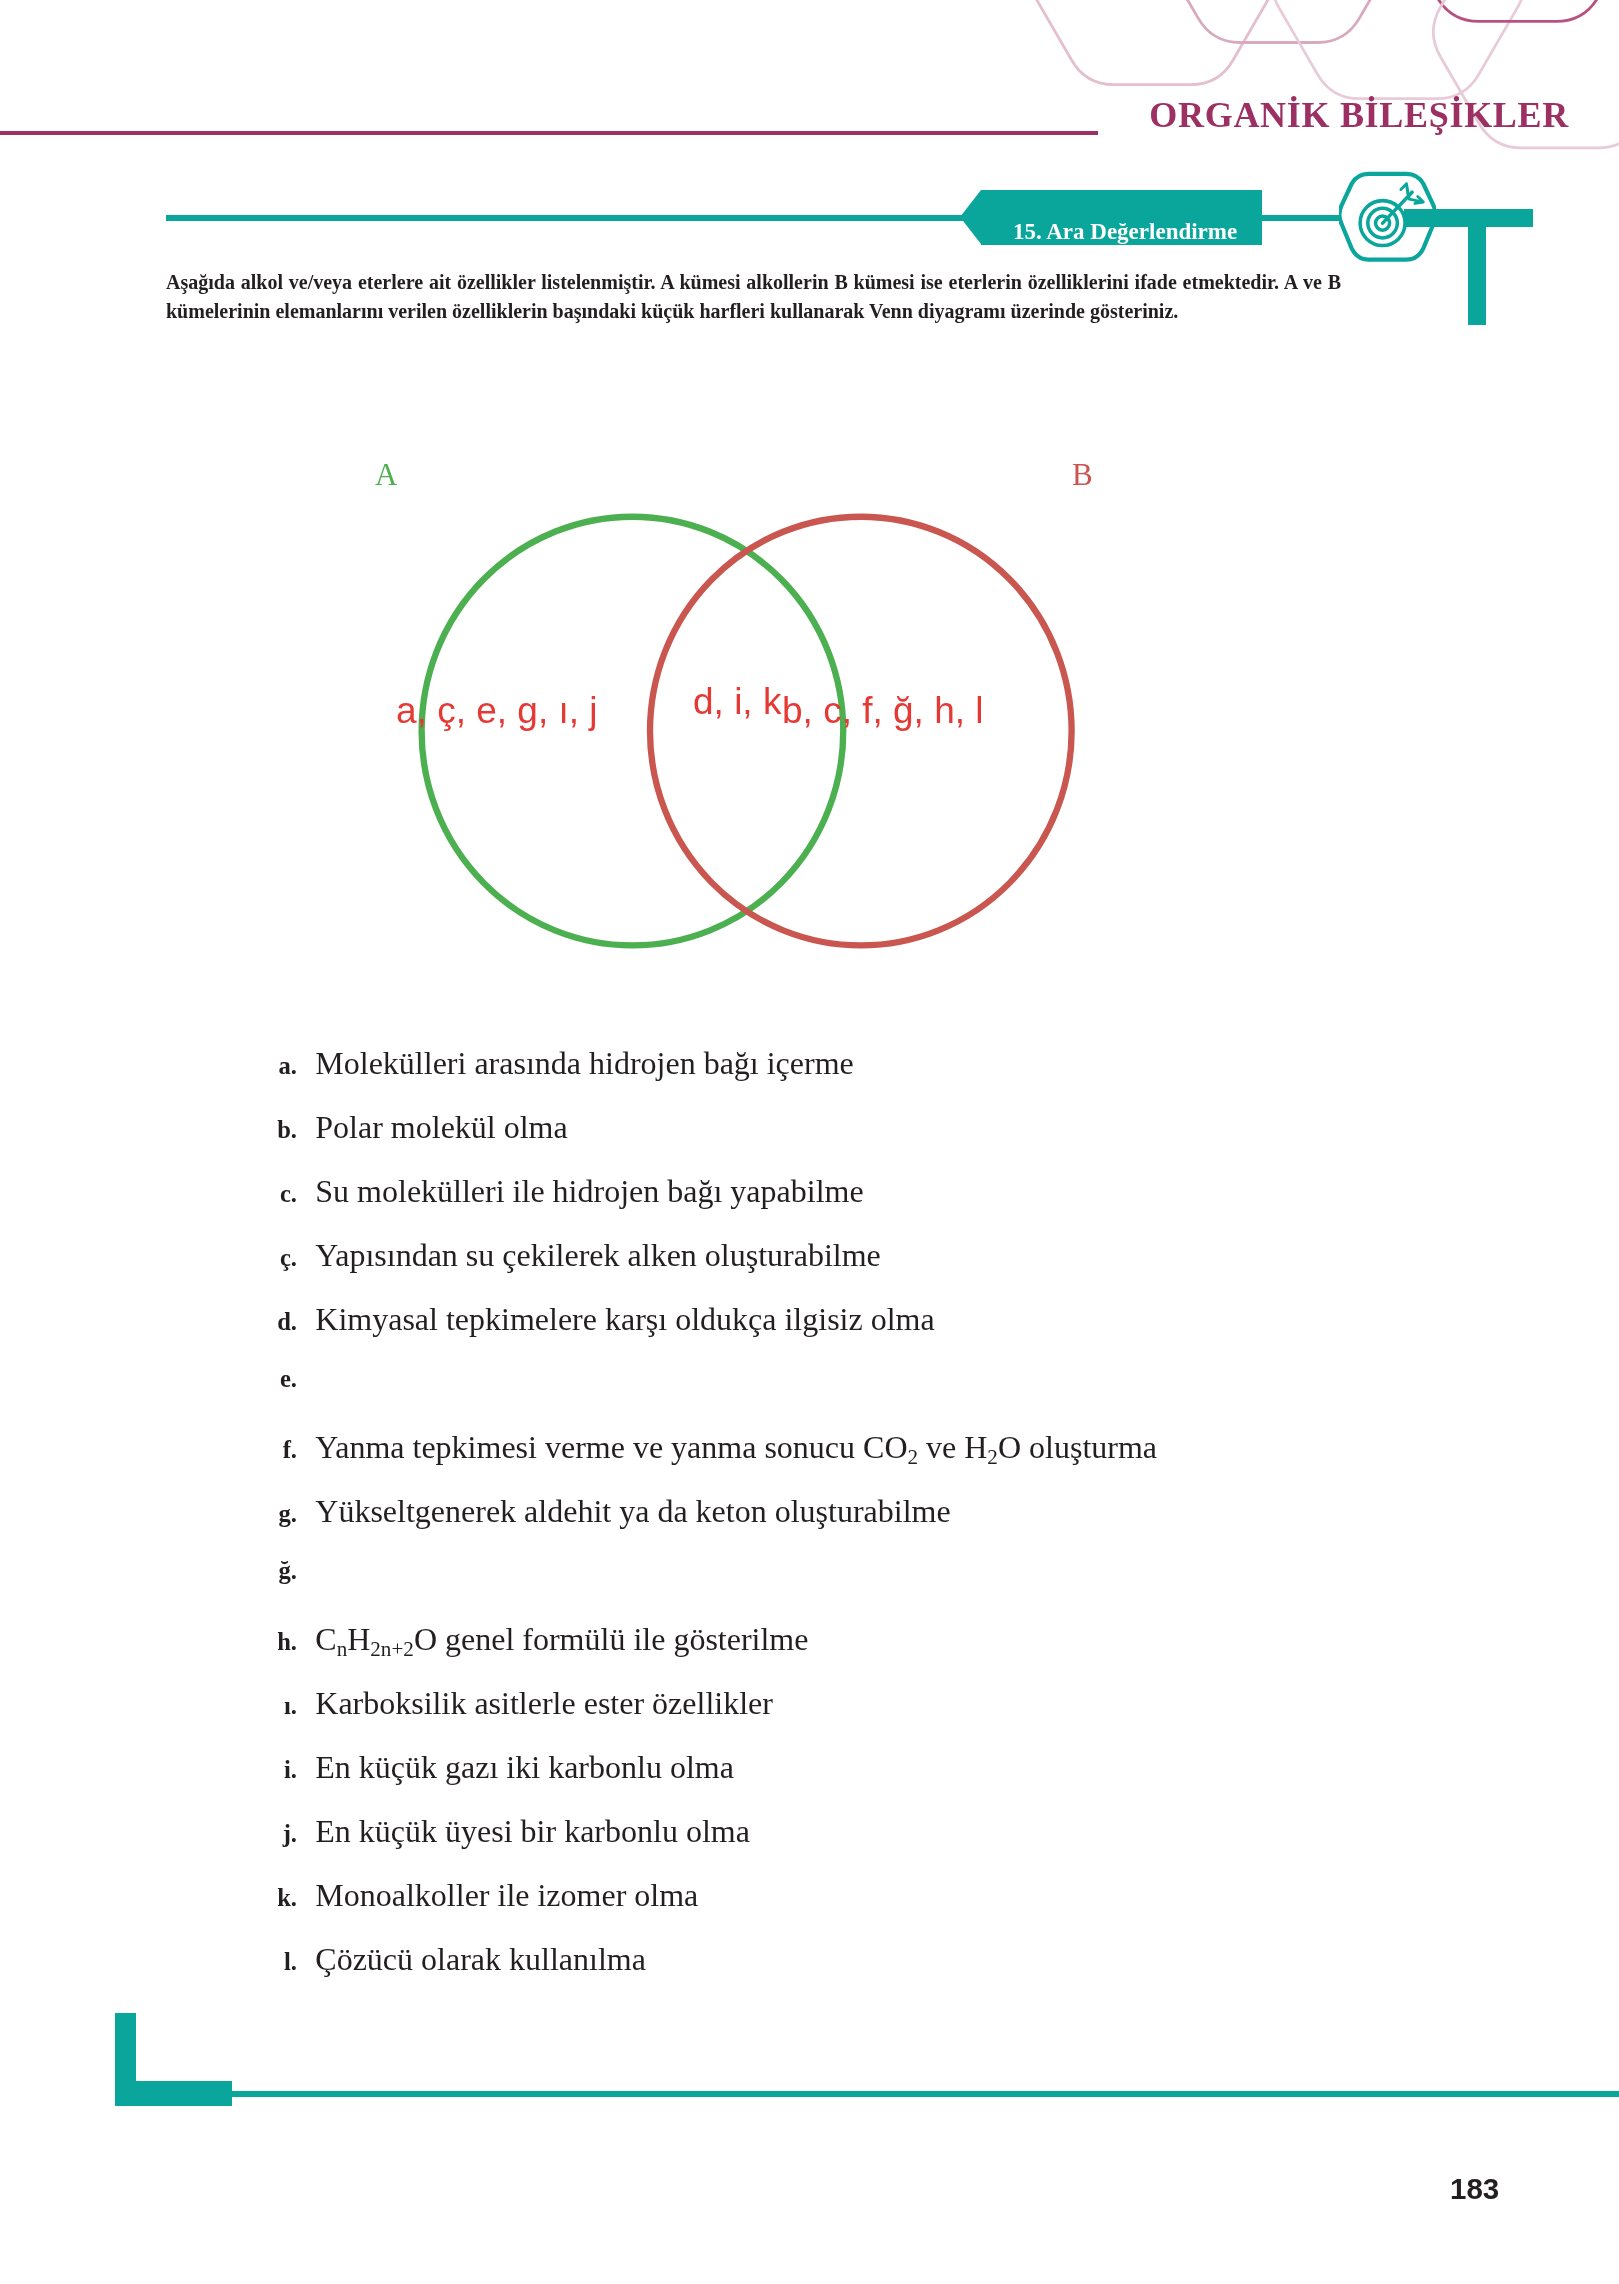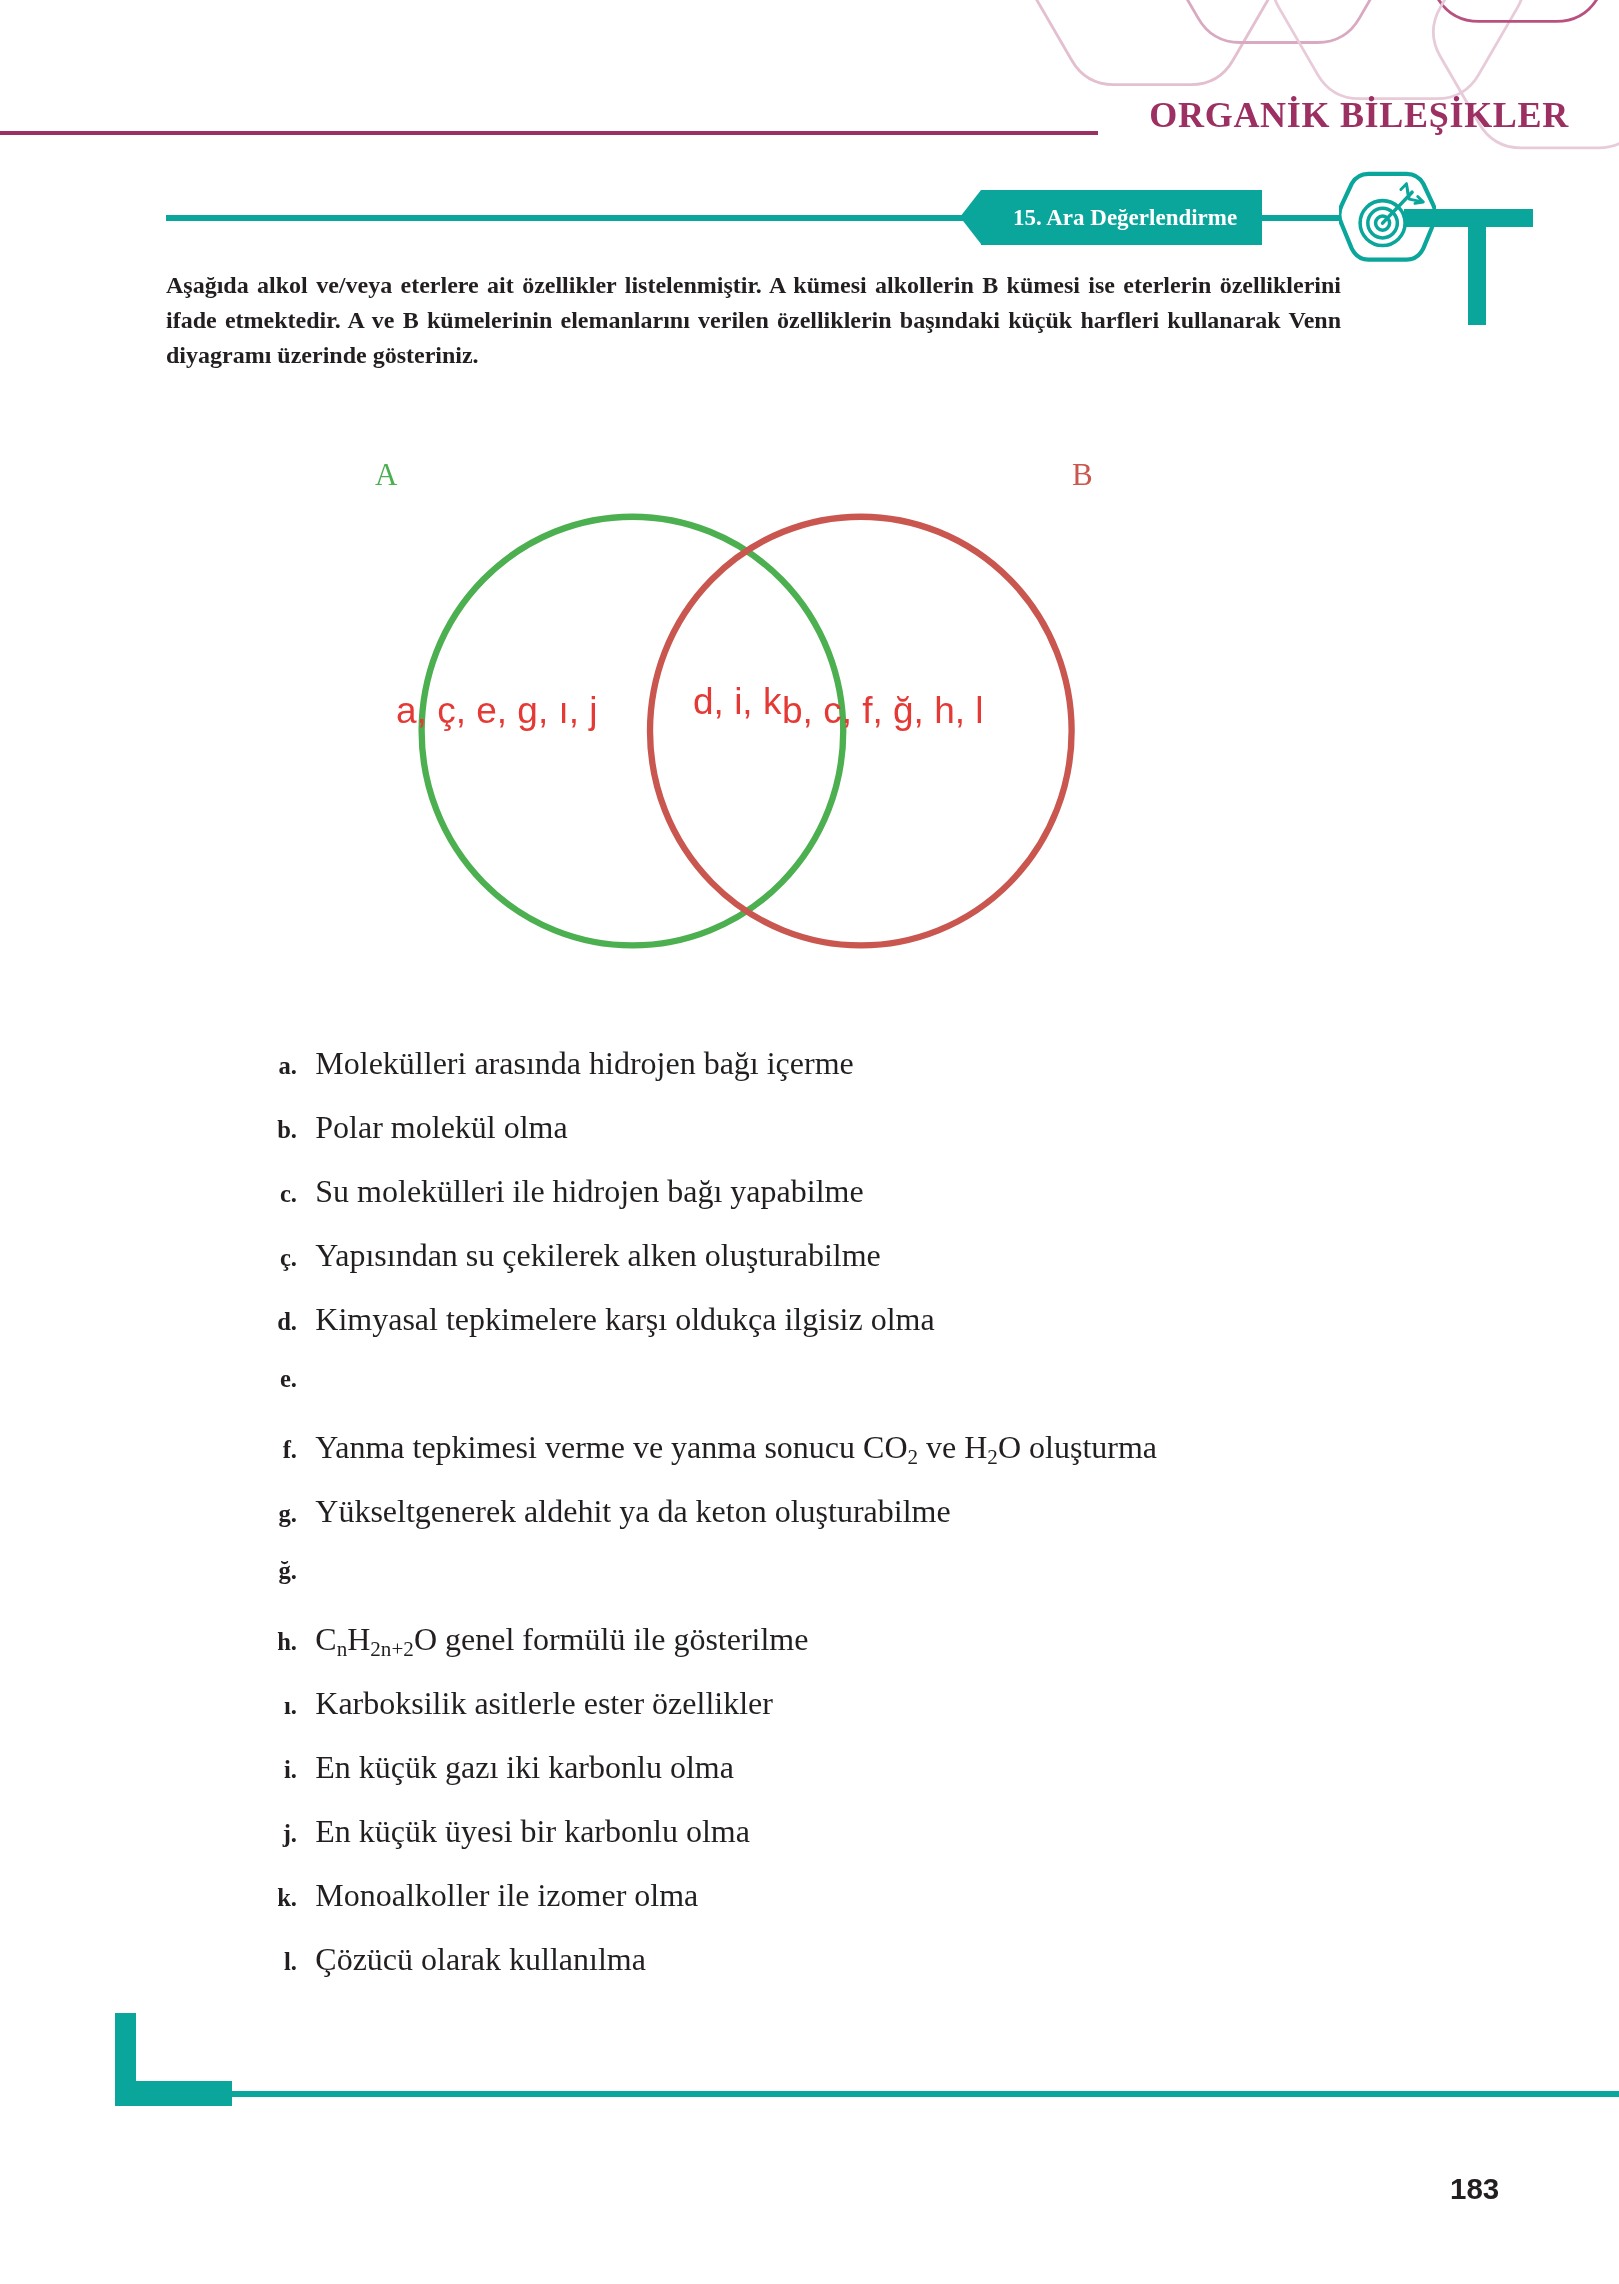--- a/index.html
+++ b/index.html
@@ -56,21 +56,21 @@
     height: 5.6px;
     background: #0aa69b;
   }
   .banner-tag {
     position: absolute;
     left: 981px;
     top: 190px;
     height: 55px;
     background: #0aa69b;
     display: flex;
-    align-items: center;
+    align-items: flex-end;
     padding: 0 25px 0 32px;
     box-sizing: border-box;
   }
   .banner-tag::before {
     content: "";
     position: absolute;
     left: -21px;
     top: 0;
     width: 0;
     height: 0;
@@ -126,21 +126,21 @@
   }
 
   
   .intro {
     position: absolute;
     left: 166px;
     top: 268px;
     width: 1175px;
     font-family: "Liberation Serif", serif;
     font-weight: bold;
-    font-size: 24px;
+    font-size: 20px;
     line-height: 1.45;
     text-align: justify;
     color: #231f20;
   }
 
   
   .venn {
     position: absolute;
     left: 337px;
     top: 457px;

